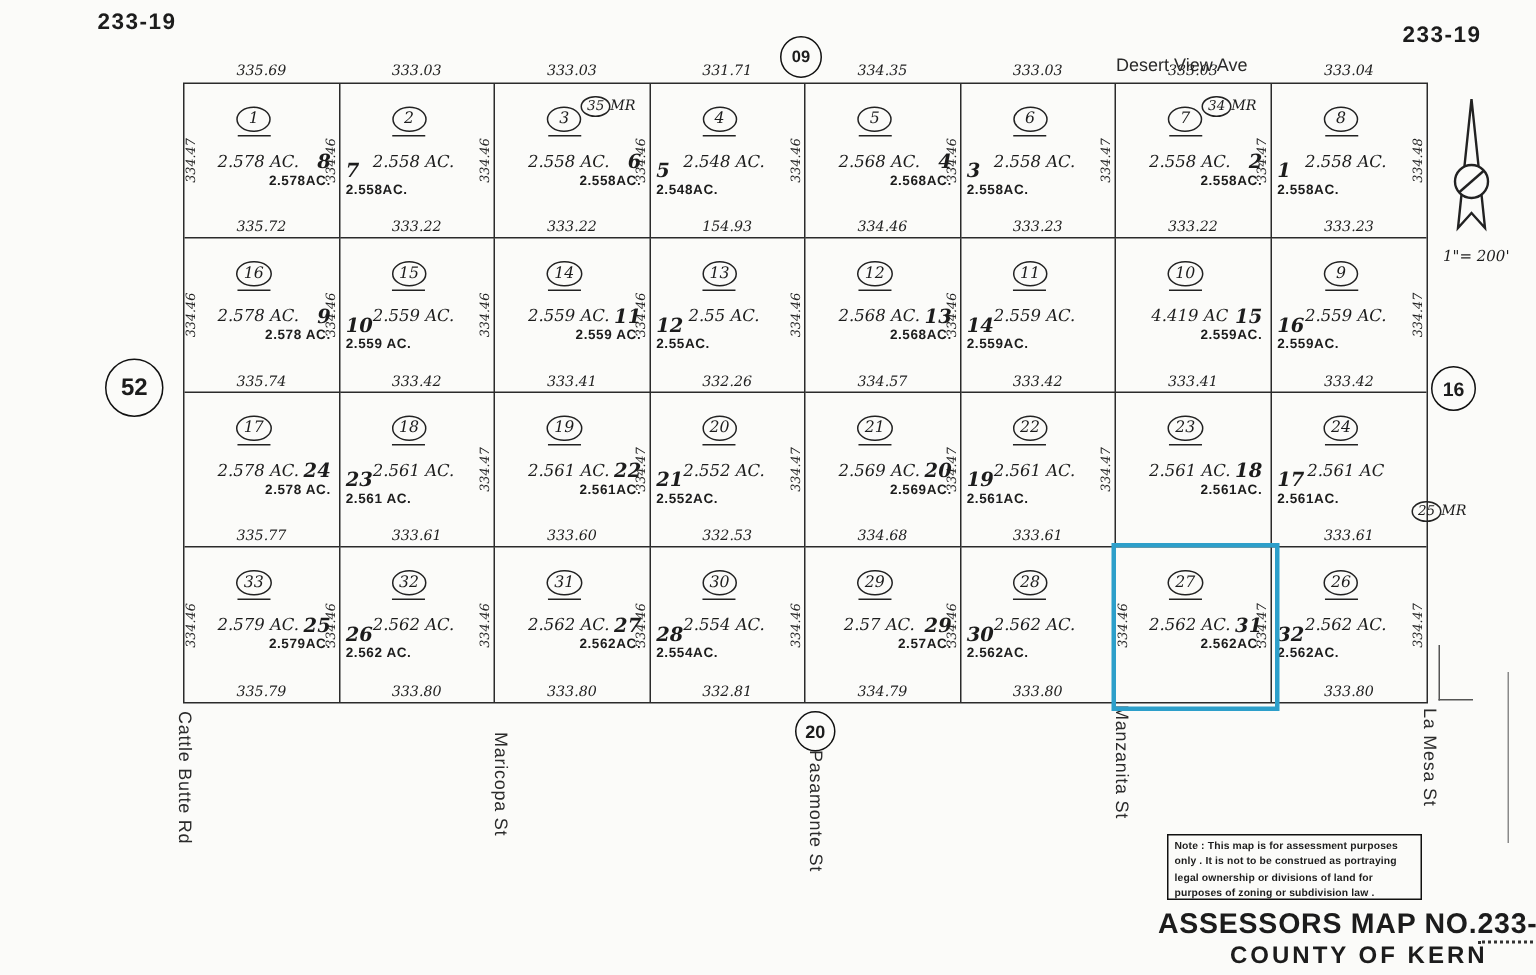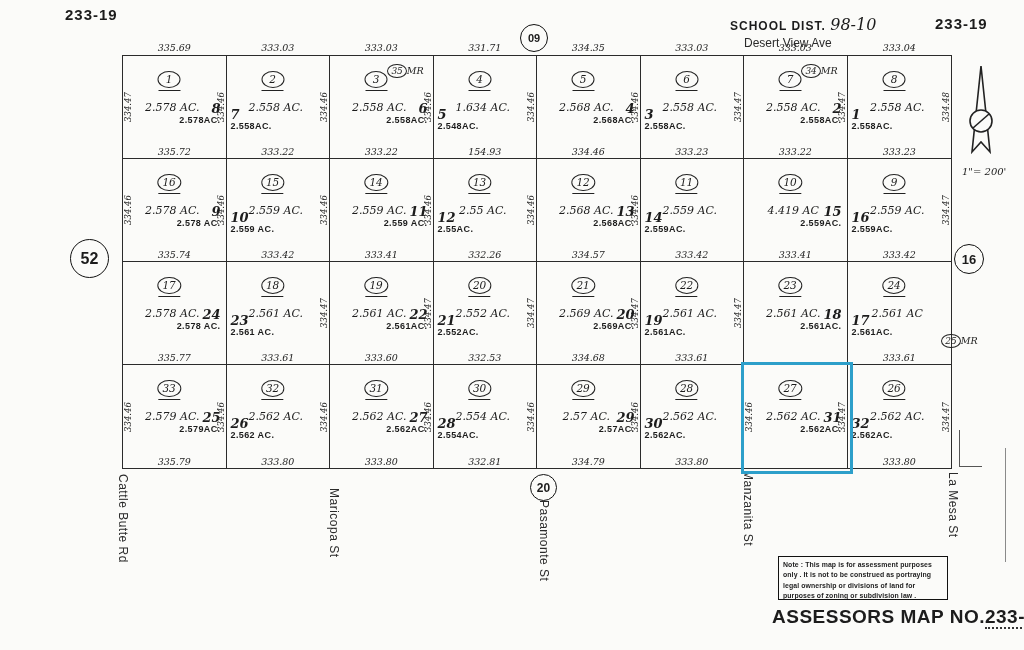--- a/index.html
+++ b/index.html
@@ -50,24 +50,20 @@
   .footer-line2{position:absolute;left:820px;top:629px;font-size:16px;font-weight:bold;letter-spacing:2px;}
   .edge-line{position:absolute;left:1005px;top:448px;width:0;height:114px;border-left:1.4px solid #8a8a8a;}
   .corner-bracket{position:absolute;left:959px;top:430px;width:22px;height:36px;border-left:1.4px solid #555;border-bottom:1.4px solid #555;}
 </style>
 </head>
 <body>
 
 <div class="page">
 
   <div class="abs code" style="left:65px;top:6px;">233-19</div>
-  <div class="abs" style="left:730px;top:15px;">
-    <span class="school-label">SCHOOL DIST.</span>
-    <span class="school-value hw">98-10</span>
-  </div>
   <div class="abs code" style="left:935px;top:15px;">233-19</div>
 
   <div class="ref" style="left:520px;top:24px;width:26px;height:26px;font-size:11px;">09</div>
   <div class="ref" style="left:70px;top:239px;width:37px;height:37px;font-size:16px;">52</div>
   <div class="ref" style="left:954px;top:244px;width:28px;height:28px;font-size:13px;">16</div>
   <div class="ref" style="left:530px;top:474px;width:25px;height:25px;font-size:12px;">20</div>
 
   <div class="street-h" style="left:744px;top:36px;">Desert View Ave</div>
 
   <div class="grid" id="grid">
@@ -104,21 +100,21 @@
         <div class="lotgrp" style="right: 5px; top: 47px; text-align: right;">
           <div class="lot-num">6</div>
           <div class="lot-ac">2.558AC.</div>
         </div>
       </div>
       <div class="cell" style="left: 310.5px; top: 0px; width: 103.5px; height: 103px;">
         <div class="dim hw dim-top">331.71</div>
         <div class="dim hw dim-bottom">154.93</div>
         <div class="vdim vr hw">334.46</div>
         <div class="apn-wrap"><span class="apn-circle hw">4</span><div class="apn-underline"></div></div>
-        <div class="ac-line hw">1.634 AC.</div>
+        <div class="ac-line hw">2.548 AC.</div>
         <div class="lotgrp" style="left: 4px; top: 53px; text-align: left;">
           <div class="lot-num">5</div>
           <div class="lot-ac">2.548AC.</div>
         </div>
       </div>
       <div class="cell" style="left: 414px; top: 0px; width: 103.5px; height: 103px;">
         <div class="dim hw dim-top">334.35</div>
         <div class="dim hw dim-bottom">334.46</div>
         <div class="vdim vr hw">334.46</div>
         <div class="apn-wrap"><span class="apn-circle hw">5</span><div class="apn-underline"></div></div>
@@ -421,15 +417,16 @@
   <div class="note-box" id="notebox">
       <div>Note : This map is for assessment purposes</div>
       <div>only . It is not to be construed as portraying</div>
       <div>legal ownership or divisions of land for</div>
       <div>purposes of zoning or subdivision law .</div>
     </div>
 
   <div class="footer-line1">
     <span>ASSESSORS MAP NO.</span><span class="footer-num">233-19</span>
   </div>
+  <div class="footer-line2">COUNTY OF KERN</div>
 
 <div class="hl-box" style="left: 741px; top: 362px; width: 105.5px; height: 106px; border: 3px solid rgb(45, 159, 202); position: absolute;"></div>
   </div>
 
 </body></html>

